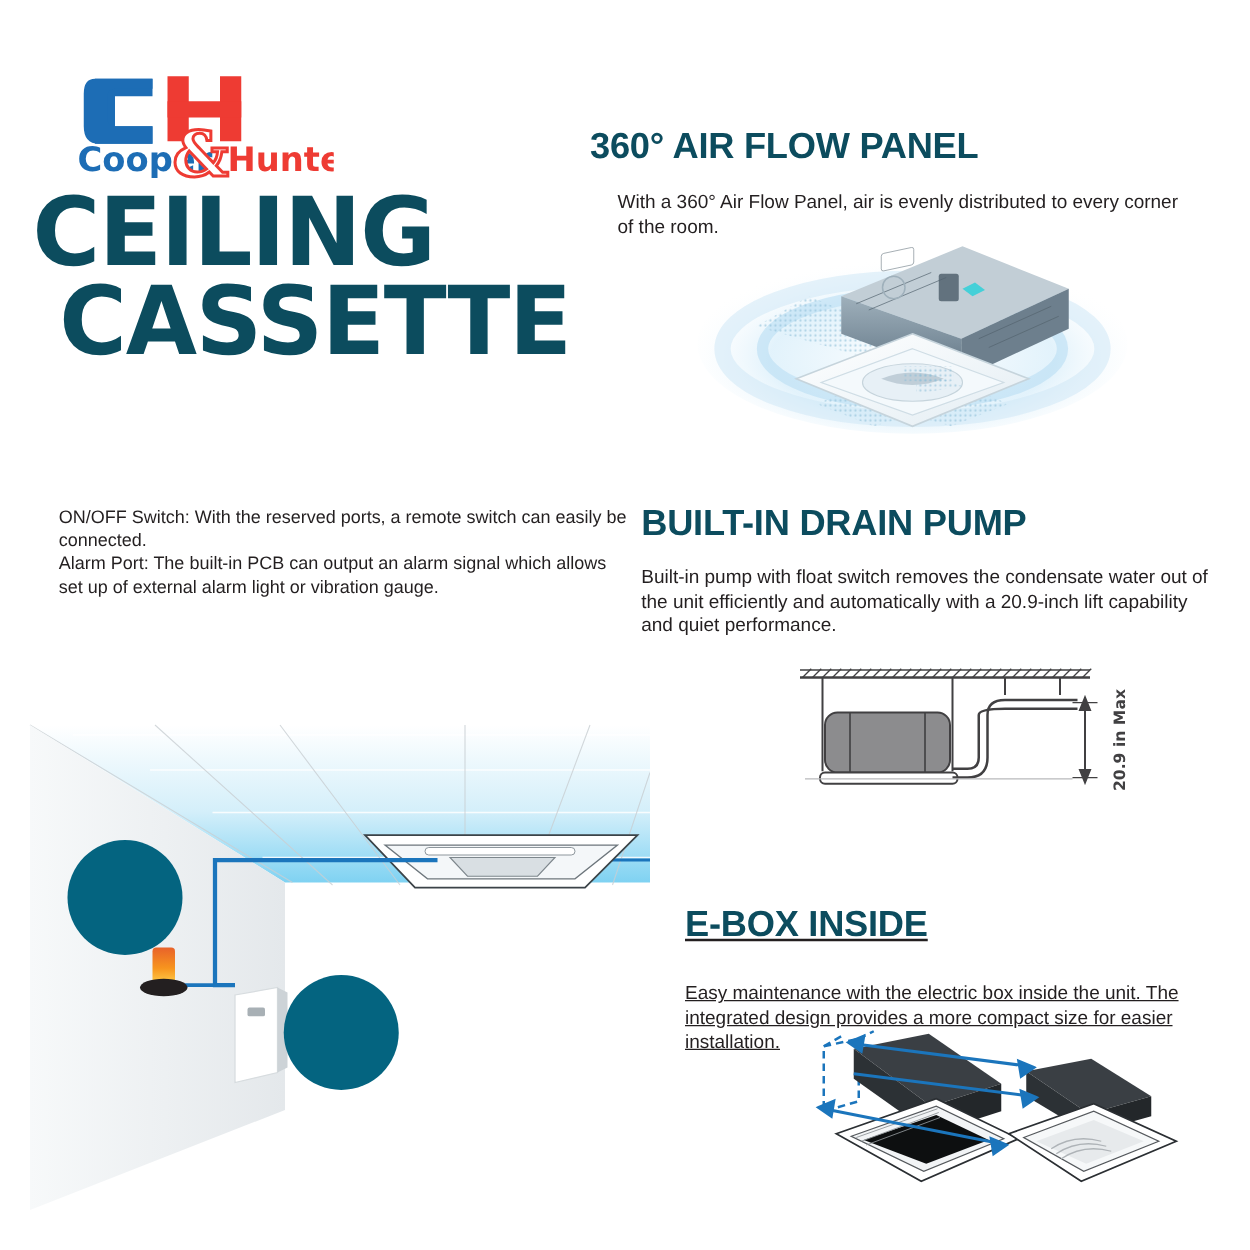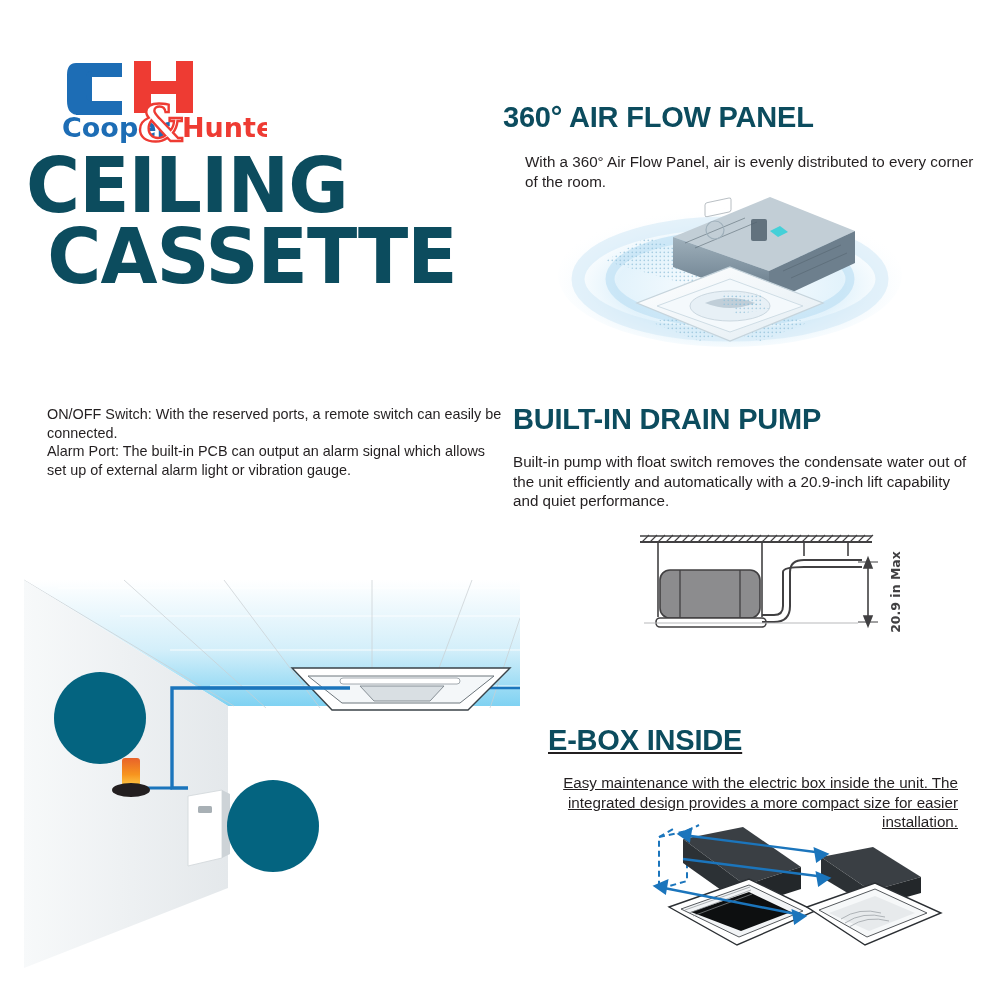--- a/index.html
+++ b/index.html
@@ -39,31 +39,31 @@
     line-height: 1.18;
     letter-spacing: -0.2px;
   }
   .sec-body {
     color: #231f20;
     font-size: 15.2px;
     line-height: 1.28;
   }
   .sec-body-sm { font-size: 14.4px; line-height: 1.3; }
 
-  #s-airflow  { position: absolute; left: 503px; top: 100px;  width: 470px; }
+  #s-airflow  { position: absolute; left: 472px; top: 100px;  width: 470px; }
   #s-airflow .sec-body { margin-top: 18px; width: 450px; margin-left: 22px; }
 
   #s-ports    { position: absolute; left: 47px;  top: 405px;  width: 460px; }
   #s-ports .sec-body { width: 460px; }
 
   #s-drain    { position: absolute; left: 513px; top: 402px;  width: 470px; }
   #s-drain .sec-body { margin-top: 16px; width: 455px; }
 
   #s-ebox     { position: absolute; left: 548px; top: 723px;  width: 430px; text-decoration: underline; }
-  #s-ebox .sec-body { margin-top: 16px; width: 410px; text-align: right; }
+  #s-ebox .sec-body { margin-top: 28px; width: 410px; }
 
   
   .art { position: absolute; }
   #art-airflow { left: 555px; top: 175px;  width: 350px; height: 175px; }
   #art-room    { left: 20px;  top: 558px;  width: 500px; height: 410px; }
   #art-drain   { left: 622px; top: 522px;  width: 300px; height: 125px; }
   #art-ebox    { left: 625px; top: 815px;  width: 330px; height: 135px; }
   .art svg { display: block; width: 100%; height: 100%; }
 </style>
 </head>

